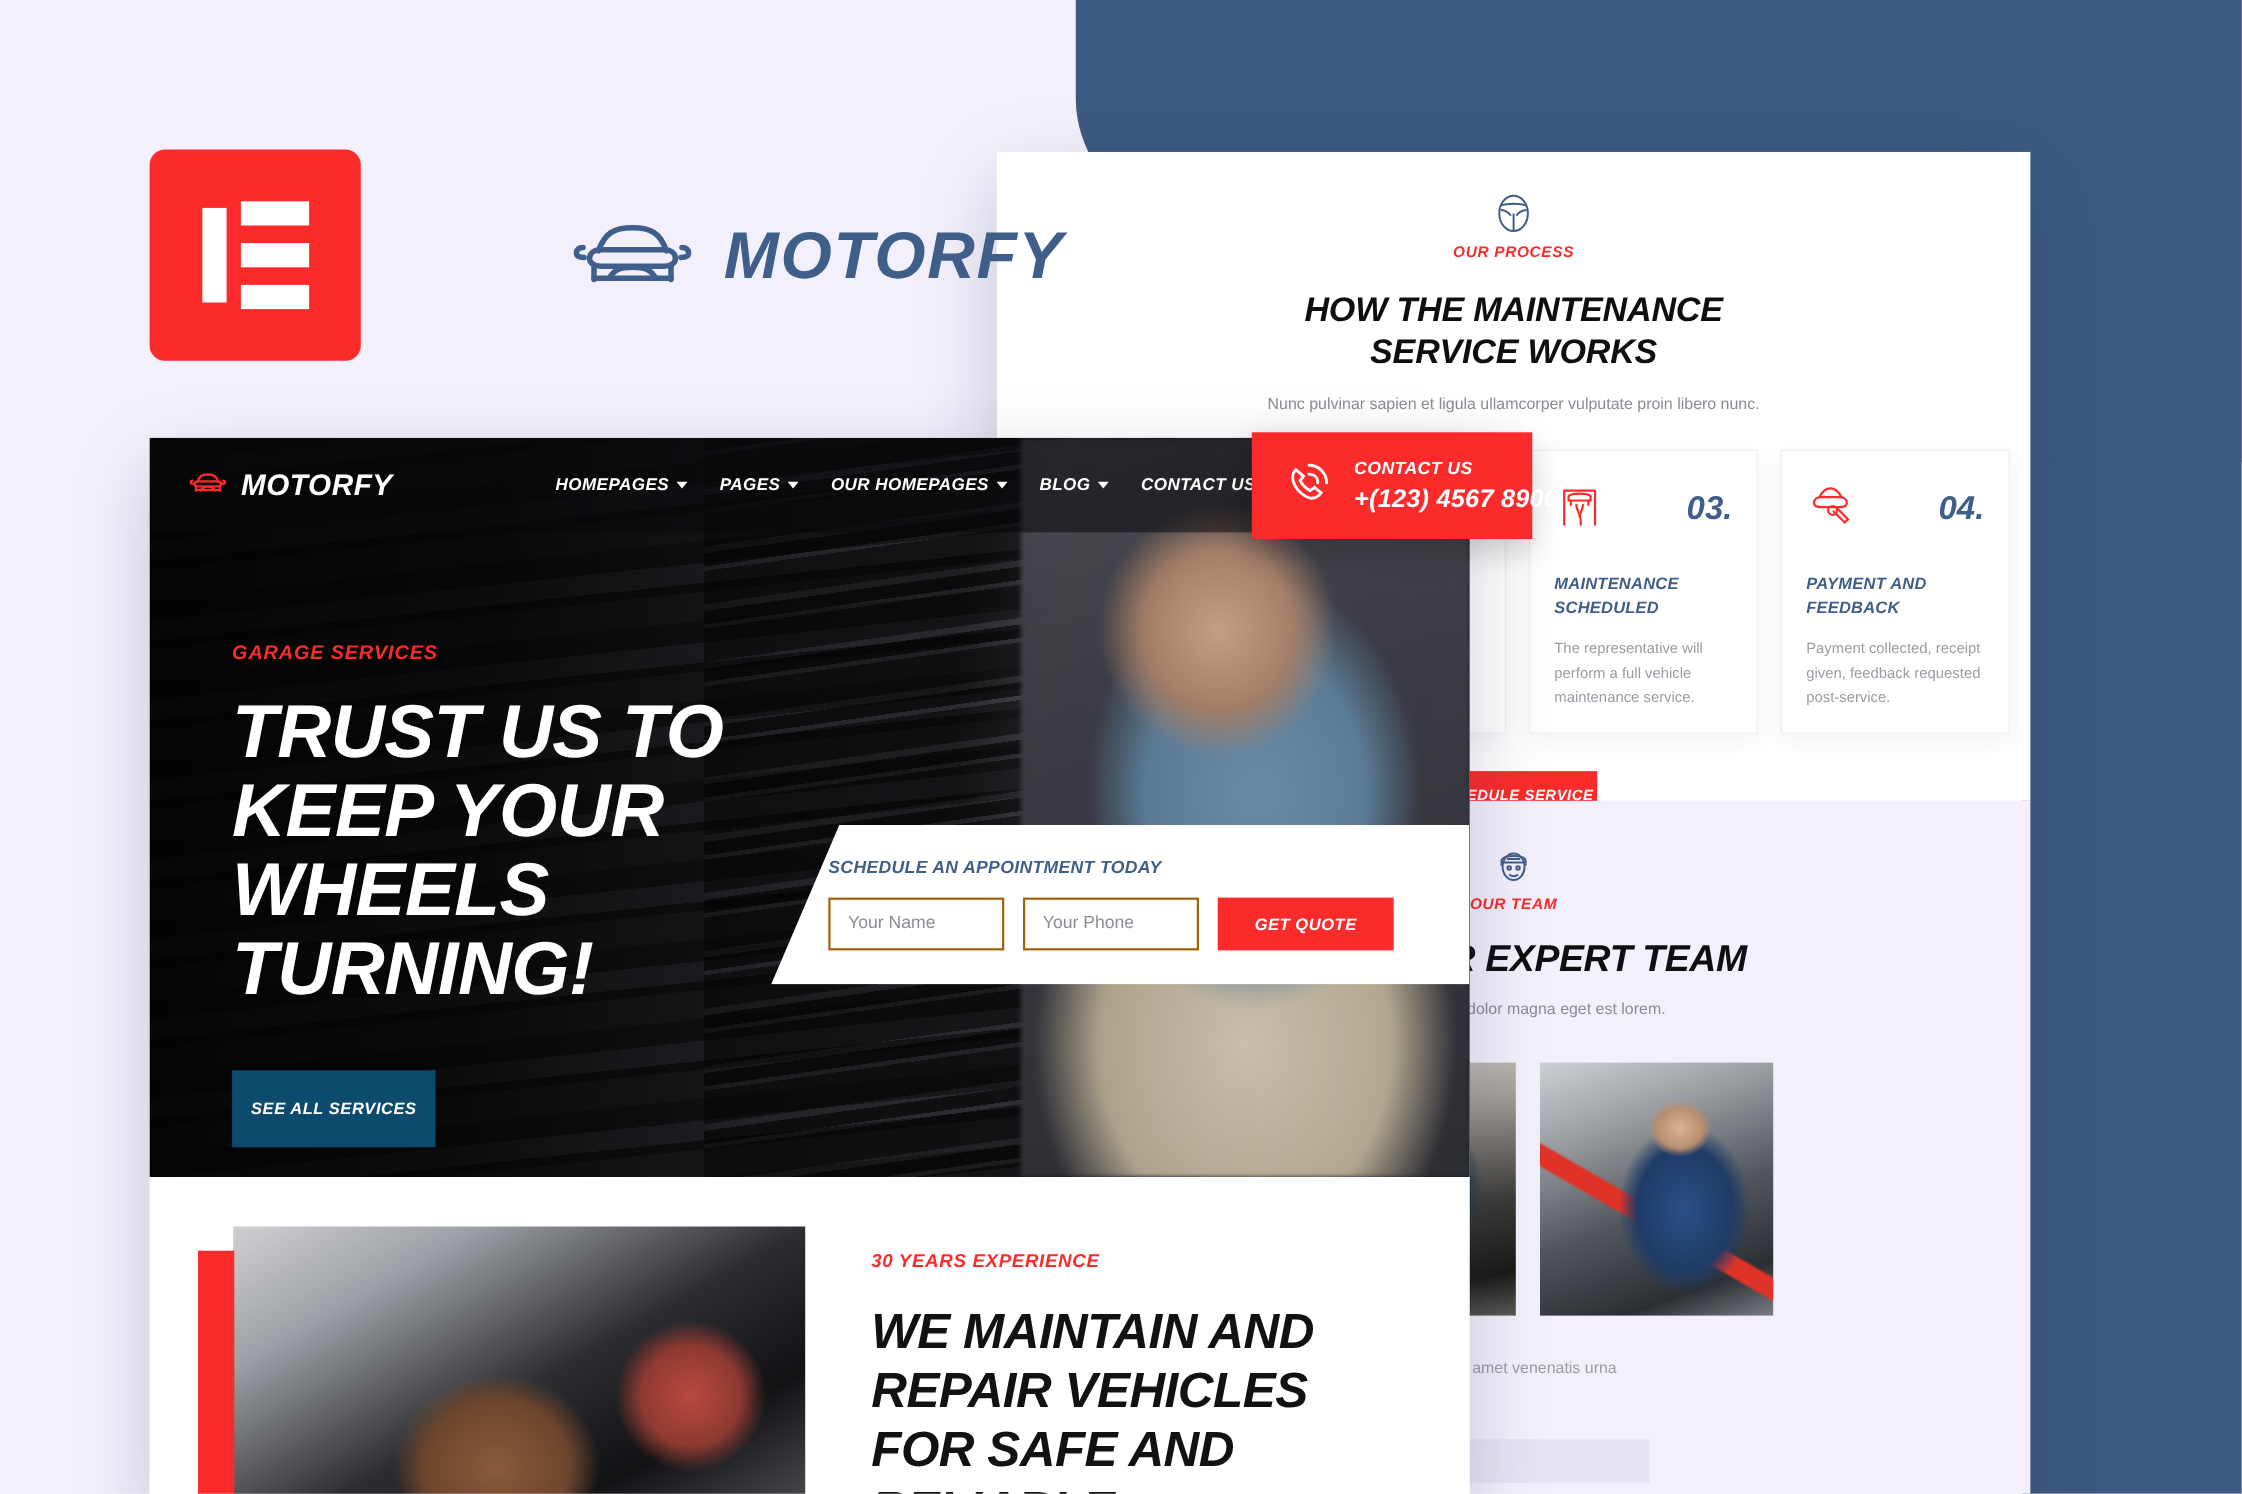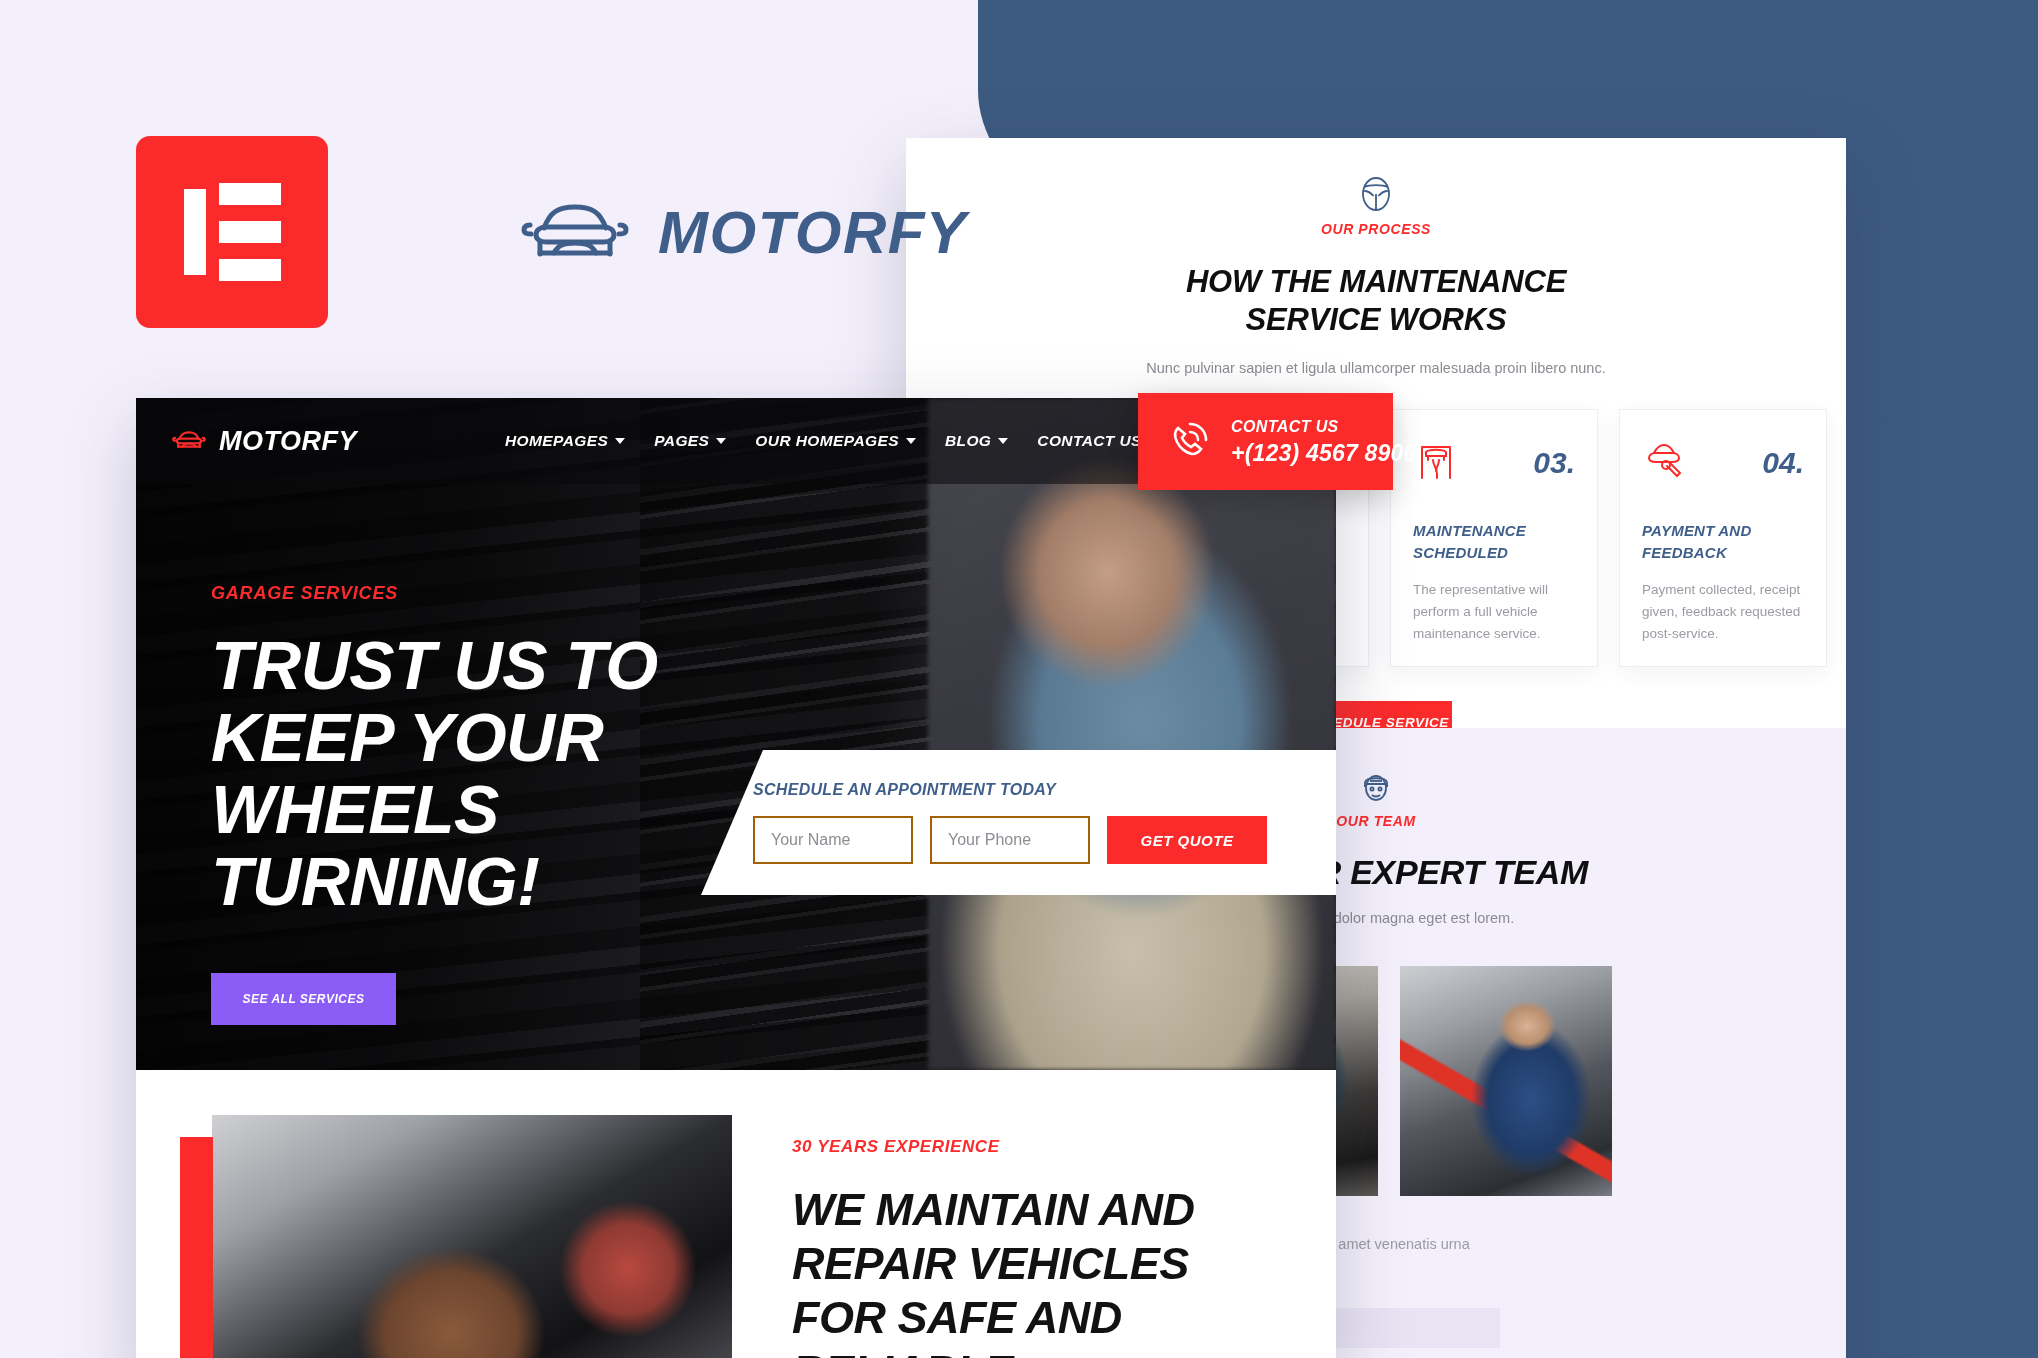--- a/index.html
+++ b/index.html
@@ -156,24 +156,24 @@
   .eyebrow {
     color: #fc2b2b; font-size: 18px; font-weight: bold; font-style: italic;
     letter-spacing: .8px; margin-bottom: 25px;
   }
   .hero-h1 {
     color: #fff; font-size: 68px; line-height: 1.06; font-weight: bold;
     font-style: italic; letter-spacing: -.5px; max-width: 600px;
   }
   .hero-btn {
     margin-top: 56px;
-    width: 185px; height: 52px;
-    background: #8b5cf6;
+    width: 185px; height: 70px;
+    background: #0c4a6e;
     display: flex; align-items: center; justify-content: center;
-    color: #fff; font-size: 12px; font-weight: bold; font-style: italic;
+    color: #fff; font-size: 15px; font-weight: bold; font-style: italic;
     letter-spacing: .5px;
   }
 
   
   .appt-panel {
     position: absolute;
     left: 565px; bottom: 175px;
     width: 635px; height: 145px;
     background: #fff;
     z-index: 6;
@@ -385,21 +385,21 @@
       <svg width="30" height="36" viewBox="0 0 30 36" fill="none" stroke="#3f5f8a" stroke-width="1.8">
         <ellipse cx="15" cy="18" rx="13" ry="16"></ellipse>
         <path d="M3.6 11 C8 8.5 22 8.5 26.4 11"></path>
         <path d="M15 18 L15 34"></path>
         <path d="M3.2 15 C6 15 10 17 12.6 20"></path>
         <path d="M26.8 15 C24 15 20 17 17.4 20"></path>
       </svg>
     </div>
     <div class="sec-eyebrow">OUR PROCESS</div>
     <div class="sec-h2">HOW THE MAINTENANCE SERVICE WORKS</div>
-    <div class="sec-sub">Nunc pulvinar sapien et ligula ullamcorper malesuada proin libero nunc.</div>
+    <div class="sec-sub">Nunc pulvinar sapien et ligula ullamcorper vulputate proin libero nunc.</div>
 
     <div class="cards-row">
 
       <div class="pcard">
         <div class="pcard-top">
           <span>
             <svg width="46" height="46" viewBox="0 0 46 46" fill="none" stroke="#fc2b2b" stroke-width="2">
               <rect x="6" y="10" width="34" height="30" rx="3"></rect>
               <path d="M6 19 L40 19 M14 6 L14 14 M32 6 L32 14"></path>
               <path d="M14 26 L20 26 M26 26 L32 26 M14 33 L20 33 M26 33 L32 33"></path>

